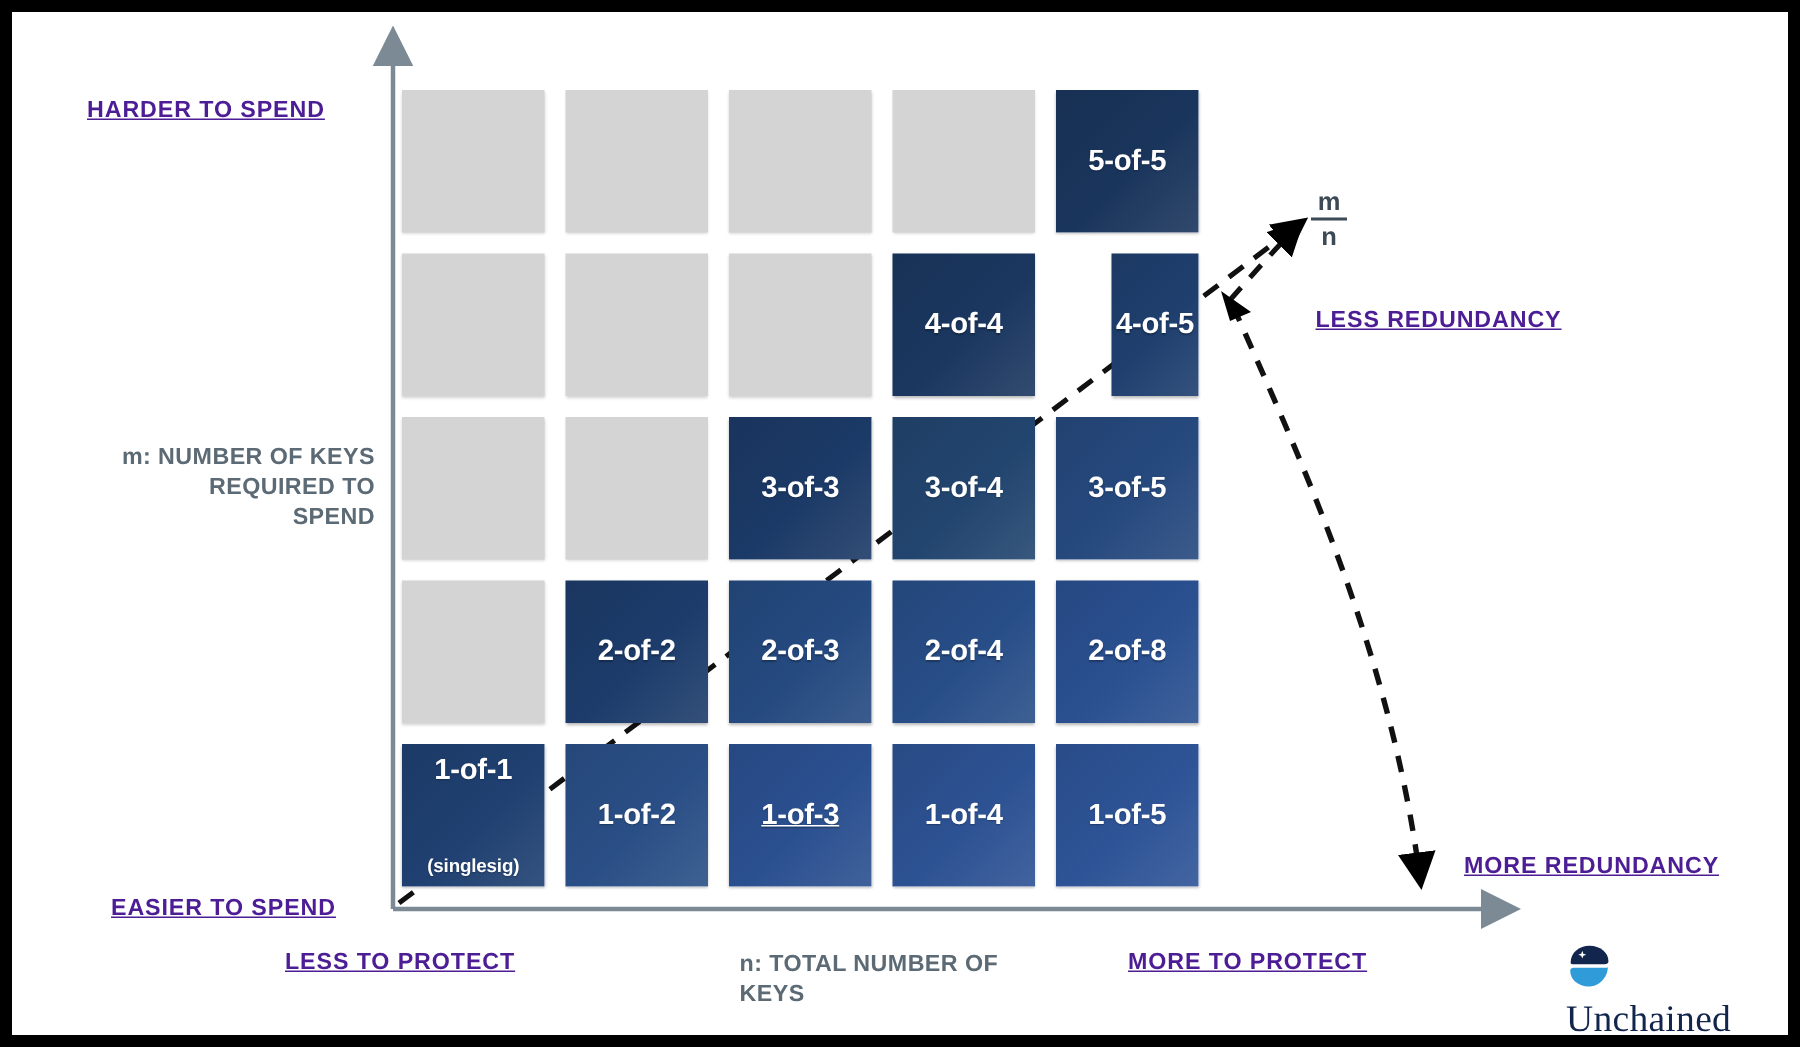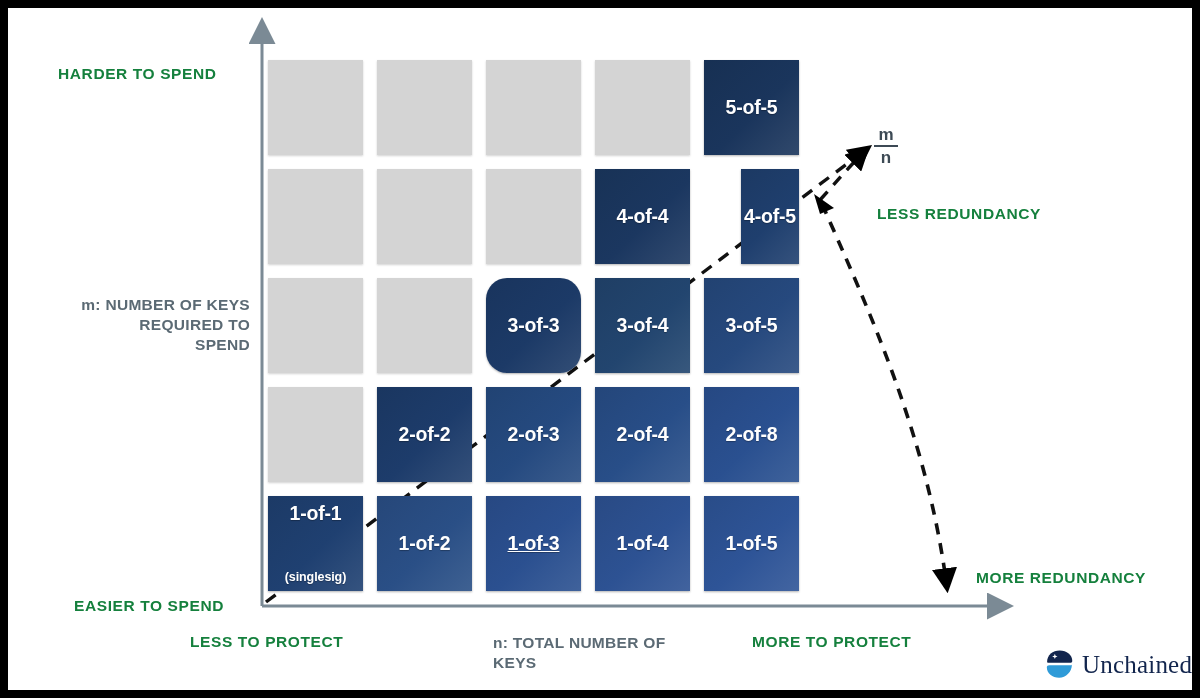--- a/index.html
+++ b/index.html
@@ -61,26 +61,27 @@
   .cell .sub{
     font-size:12.5px;
     font-weight:bold;
     margin-top:2px;
     letter-spacing:-0.1px;
   }
 
   
   .cap{
     position:absolute;
-    color:#15803d;
+    color:#4c1d95;
     font-size:15.5px;
     font-weight:bold;
     letter-spacing:0.6px;
     white-space:nowrap;
     user-select:none;
+    text-decoration:underline;
   }
   .cap-dark{
     position:absolute;
     color:#5b6a74;
     font-size:15.5px;
     font-weight:bold;
     letter-spacing:0.3px;
     line-height:1.28;
     user-select:none;
   }
@@ -107,23 +108,24 @@
     line-height:1.0;
     user-select:none;
   }
   #fraction .num{display:block;padding-bottom:1px;}
   #fraction .bar{display:block;height:2px;background:#3d4a55;margin:1px 0 1px 0;}
   #fraction .den{display:block;padding-top:1px;}
 
   
   #logo{
     position:absolute;
-    left:1036px;top:641px;
-    display:flex;align-items:center;gap:7px;
-    user-select:none;
+    left:1036px;top:621px;
+    display:flex;align-items:flex-start;gap:7px;
+    user-select:none;
+    flex-direction:column;
   }
   #logo .mark{width:31px;height:31px;flex:0 0 31px;}
   #logo .word{
     font-family:"Liberation Serif","DejaVu Serif",serif;
     font-size:25px;
     color:#12254d;
     letter-spacing:0.2px;
     line-height:1;
   }
 </style>
@@ -166,21 +168,21 @@
         <div class="cell empty"></div>
         <div class="cell empty"></div>
         <div class="cell" style="background: linear-gradient(135deg, rgb(24, 50, 86) 0%, rgb(27, 55, 96) 55%, rgb(50, 75, 112) 100%);">
           <span class="lbl">4-of-4</span>
         </div>
         <div class="cell" style="background: linear-gradient(135deg, rgb(28, 57, 99) 0%, rgb(31, 63, 110) 55%, rgb(53, 82, 125) 100%); margin-left: 37px;">
           <span class="lbl">4-of-5</span>
         </div>
         <div class="cell empty"></div>
         <div class="cell empty"></div>
-        <div class="cell" style="background: linear-gradient(135deg, rgb(25, 52, 93) 0%, rgb(28, 58, 103) 55%, rgb(51, 78, 118) 100%); border-radius: 21px;">
+        <div class="cell" style="background: linear-gradient(135deg, rgb(25, 52, 93) 0%, rgb(28, 58, 103) 55%, rgb(51, 78, 118) 100%);">
           <span class="lbl">3-of-3</span>
         </div>
         <div class="cell" style="background: linear-gradient(135deg, rgb(31, 62, 100) 0%, rgb(34, 69, 111) 55%, rgb(56, 88, 125) 100%);">
           <span class="lbl">3-of-4</span>
         </div>
         <div class="cell" style="background: linear-gradient(135deg, rgb(34, 66, 113) 0%, rgb(38, 73, 126) 55%, rgb(60, 91, 139) 100%);">
           <span class="lbl">3-of-5</span>
         </div>
         <div class="cell empty"></div>
         <div class="cell" style="background: linear-gradient(135deg, rgb(26, 54, 96) 0%, rgb(29, 60, 107) 55%, rgb(52, 80, 122) 100%);">

